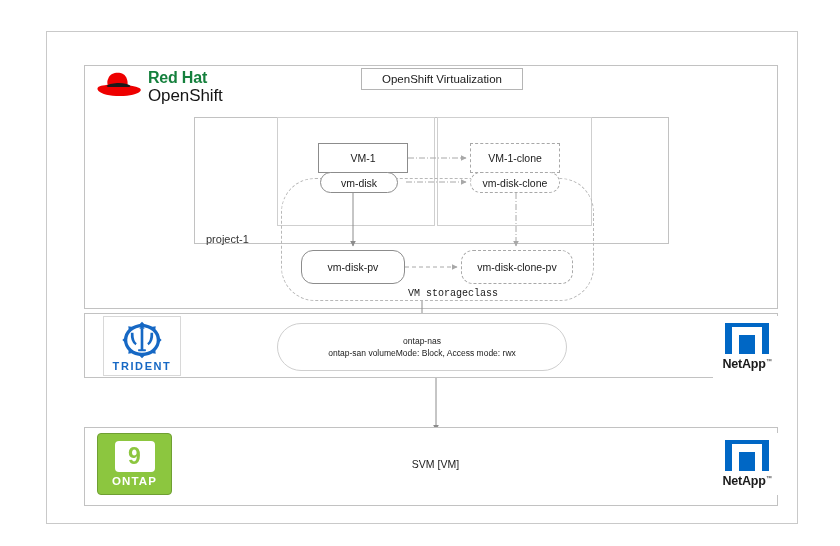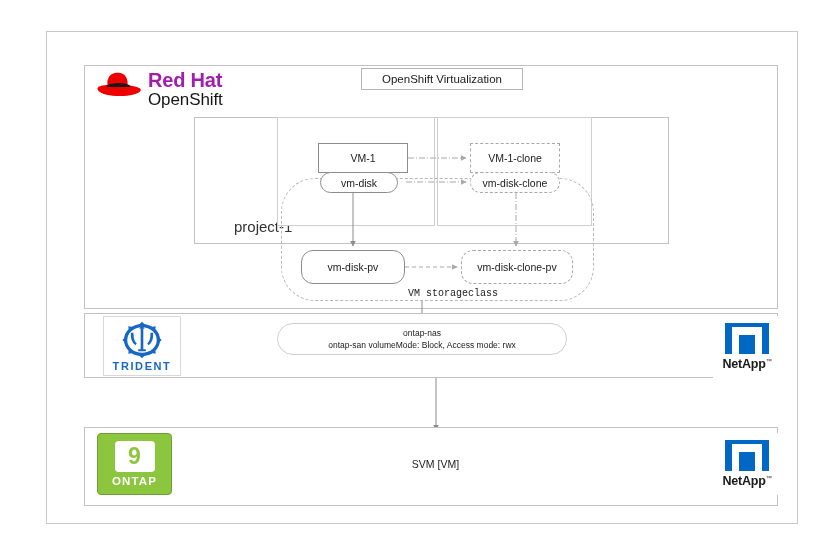--- a/index.html
+++ b/index.html
@@ -34,21 +34,21 @@
   }
 
   
   #redhat-logo { left: 96px; top: 70px; width: 150px; height: 50px; }
   #redhat-hat { position: absolute; left: 0px; top: 2px; width: 46px; height: 26px; }
   #redhat-wordmark {
     position: absolute; left: 52px; top: 0px;
     line-height: 1.0;
   }
   .rh-line1 {
-    font-size: 20px; font-weight: bold; color: #a21caf;
+    font-size: 16px; font-weight: bold; color: #15803d;
     letter-spacing: -0.2px; white-space: nowrap;
   }
   .rh-line2 {
     font-size: 17px; font-weight: 400; color: #151515;
     letter-spacing: -0.1px; white-space: nowrap; margin-top: 1px;
   }
 
   
   #virt-tag {
     left: 361px; top: 68px; width: 162px; height: 22px;
@@ -56,22 +56,22 @@
     display: flex; align-items: center; justify-content: center;
     font-size: 11.5px; color: #1a1a1a; white-space: nowrap;
   }
 
   
   #project-box {
     left: 194px; top: 117px; width: 475px; height: 127px;
     border: 1px solid #c2c2c2; background: #ffffff;
   }
   #project-label {
-    left: 206px; top: 218px;
-    font-size: 15px; color: #333333; white-space: nowrap; margin-left: 28px;
+    left: 206px; top: 233px;
+    font-size: 11px; color: #333333; white-space: nowrap;
   }
 
   
   #vm-panel-left {
     left: 277px; top: 117px; width: 158px; height: 109px;
     border: 1px solid #cfcfcf; background: #ffffff;
   }
   #vm-panel-right {
     left: 437px; top: 117px; width: 155px; height: 109px;
     border: 1px solid #cfcfcf; background: #ffffff;
@@ -107,21 +107,21 @@
     left: 408px; top: 288px;
     font-size: 10px; color: #1a1a1a; white-space: nowrap; font-family: Liberation Mono, monospace;
   }
 
   
   #trident-band {
     left: 84px; top: 313px; width: 694px; height: 65px;
     border: 1px solid #c2c2c2; background: #ffffff;
   }
   #ontap-nas-box {
-    left: 277px; top: 323px; width: 290px; height: 32px;
+    left: 277px; top: 323px; width: 290px; height: 48px;
     border: 1px solid #cfcfcf; border-radius: 24px; background: #ffffff;
     display: flex; flex-direction: column;
     align-items: center; justify-content: center; gap: 2px;
   }
   .nas-line1 { font-size: 8.5px; color: #1a1a1a; white-space: nowrap; }
   .nas-line2 { font-size: 8.5px; color: #1a1a1a; white-space: nowrap; }
 
   
   #trident-logo { left: 103px; top: 316px; width: 78px; height: 60px;
                   border: 1px solid #d8d8d8; background:#fff;

